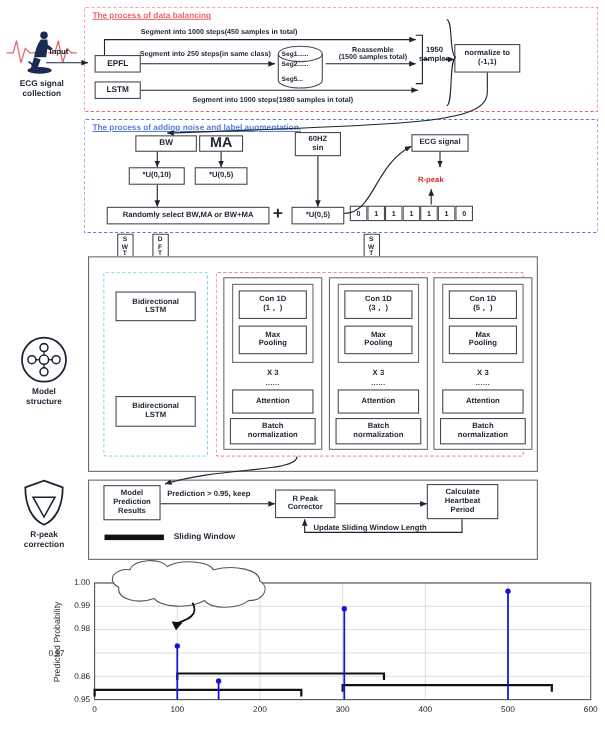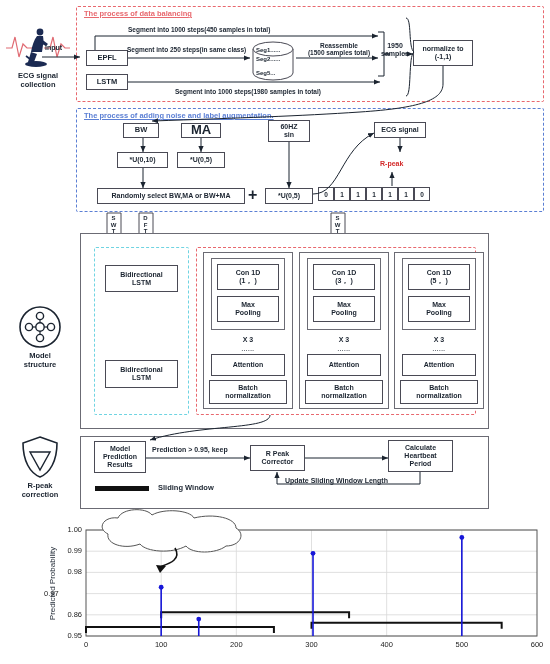--- a/index.html
+++ b/index.html
@@ -75,21 +75,21 @@
 </div>
 
 <div class="box" style="left:413px;top:40px;width:60px;height:26px;font-size:7px;flex-direction:column;">
   <div>normalize to</div>
   <div>(-1,1)</div>
 </div>
 
 <div class="dash blue" style="left:76px;top:108px;width:468px;height:104px;"></div>
 <div class="ttl" style="left:84px;top:111px;font-size:7.5px;color:#5b7fd4;">The process of adding noise and label augmentation.</div>
 
-<div class="box" style="left:123px;top:123px;width:36px;height:15px;font-size:7.5px;">BW</div>
+<div class="box" style="left:123px;top:123px;width:56px;height:15px;font-size:7.5px;">BW</div>
 <div class="box" style="left:181px;top:123px;width:40px;height:15px;font-size:13px;">MA</div>
 <div class="box" style="left:117px;top:152px;width:51px;height:16px;font-size:7px;">*U(0,10)</div>
 <div class="box" style="left:177px;top:152px;width:48px;height:16px;font-size:7px;">*U(0,5)</div>
 <div class="box" style="left:97px;top:188px;width:148px;height:16px;font-size:7px;">Randomly select BW,MA or BW+MA</div>
 
 <div class="lbl" style="left:248px;top:186px;font-size:16px;font-weight:bold;">+</div>
 
 <div class="box" style="left:268px;top:120px;width:42px;height:22px;font-size:7px;flex-direction:column;">
   <div>60HZ</div>
   <div>sin</div>

